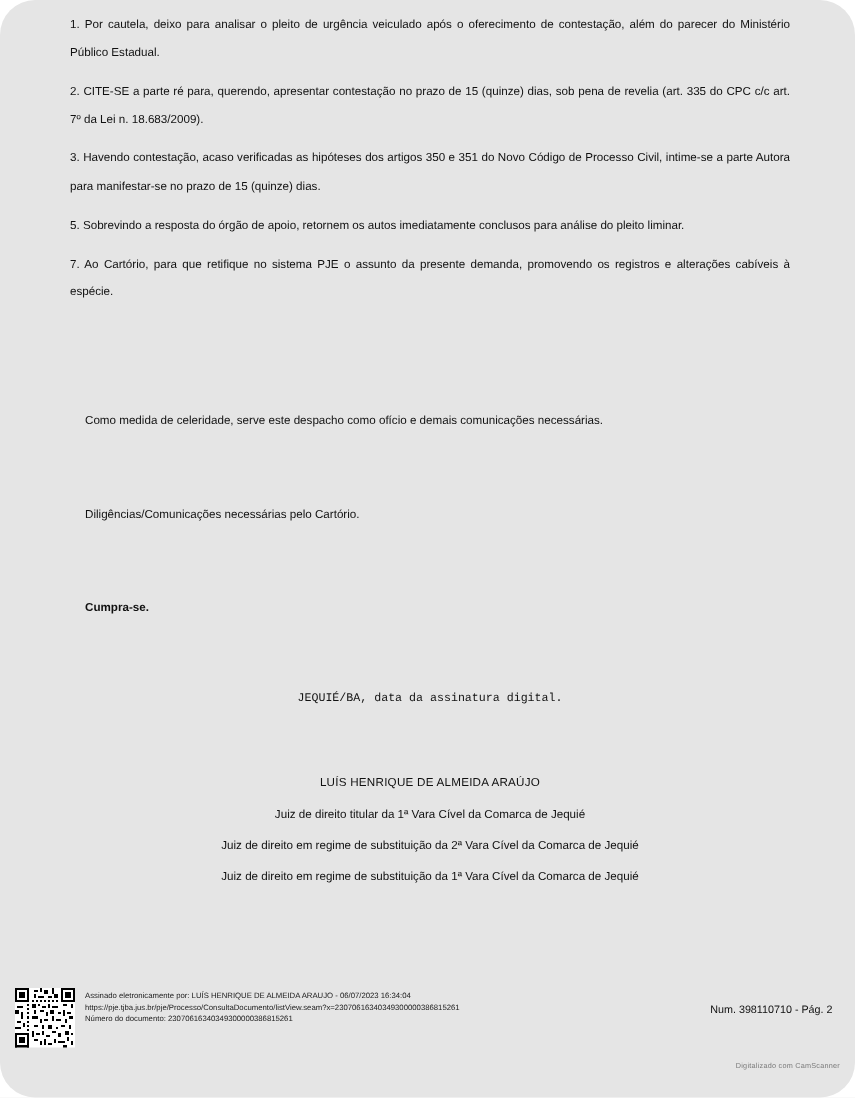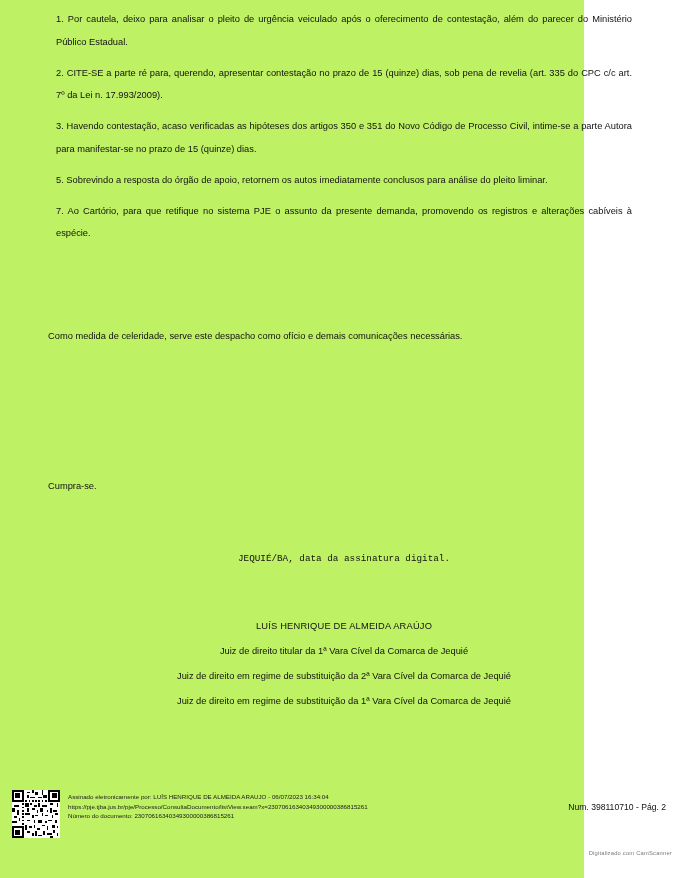--- a/index.html
+++ b/index.html
@@ -10,42 +10,43 @@
   body {
     width: 684px;
     height: 878px;
     font-family: "Liberation Sans", sans-serif;
     color: #000000;
     position: relative;
     overflow: hidden;
   }
   .page {
     position: relative;
-    width: 584px;
+    width: 684px;
     height: 878px;
-    background: #bef264;
+    background: #e5e5e5;
+    border-radius: 28px;
   }
   .body-text {
     position: absolute;
     left: 56px;
     top: 8px;
     width: 576px;
   }
   .para {
     font-size: 9.3px;
     line-height: 22.5px;
     text-align: justify;
     margin: 0 0 8.5px 0;
     color: #111111;
   }
   .para:last-child { margin-bottom: 0; }
 
   .spacer-block {
     position: absolute;
-    left: 48px;
+    left: 68px;
     width: 576px;
   }
   .single-line {
     font-size: 9.3px;
     line-height: 14px;
     color: #111111;
     text-align: left;
   }
   .sig-block {
     position: absolute;
@@ -112,32 +113,35 @@
     letter-spacing: 0.2px;
   }
 </style>
 </head>
 <body>
 
 <div class="page">
 
   <div class="body-text">
     <p class="para">1. Por cautela, deixo para analisar o pleito de urgência veiculado após o oferecimento de contestação, além do parecer do Ministério Público Estadual.</p>
-    <p class="para">2. CITE-SE a parte ré para, querendo, apresentar contestação no prazo de 15 (quinze) dias, sob pena de revelia (art. 335 do CPC c/c art. 7º da Lei n. 17.993/2009).</p>
+    <p class="para">2. CITE-SE a parte ré para, querendo, apresentar contestação no prazo de 15 (quinze) dias, sob pena de revelia (art. 335 do CPC c/c art. 7º da Lei n. 18.683/2009).</p>
     <p class="para">3. Havendo contestação, acaso verificadas as hipóteses dos artigos 350 e 351 do Novo Código de Processo Civil, intime-se a parte Autora para manifestar-se no prazo de 15 (quinze) dias.</p>
     <p class="para">5. Sobrevindo a resposta do órgão de apoio, retornem os autos imediatamente conclusos para análise do pleito liminar.</p>
     <p class="para">7. Ao Cartório, para que retifique no sistema PJE o assunto da presente demanda, promovendo os registros e alterações cabíveis à espécie.</p>
   </div>
 
   <div class="spacer-block" style="top:329px;">
     <div class="single-line">Como medida de celeridade, serve este despacho como ofício e demais comunicações necessárias.</div>
   </div>
 
-
-  <div class="spacer-block" style="top:479px;">
+  <div class="spacer-block" style="top:404px;">
+    <div class="single-line">Diligências/Comunicações necessárias pelo Cartório.</div>
+  </div>
+
+  <div class="spacer-block" style="top:479px;font-weight:bold;">
     <div class="single-line">Cumpra-se.</div>
   </div>
 
   <div class="sig-block" style="top:546px;font-family:Liberation Mono, monospace;">
     <div class="sig-line">JEQUIÉ/BA, data da assinatura digital.</div>
   </div>
 
   <div class="sig-block" style="top:614px;">
     <div class="sig-name">LUÍS HENRIQUE DE ALMEIDA ARAÚJO</div>
     <div class="sig-line">Juiz de direito titular da 1ª Vara Cível da Comarca de Jequié</div>

